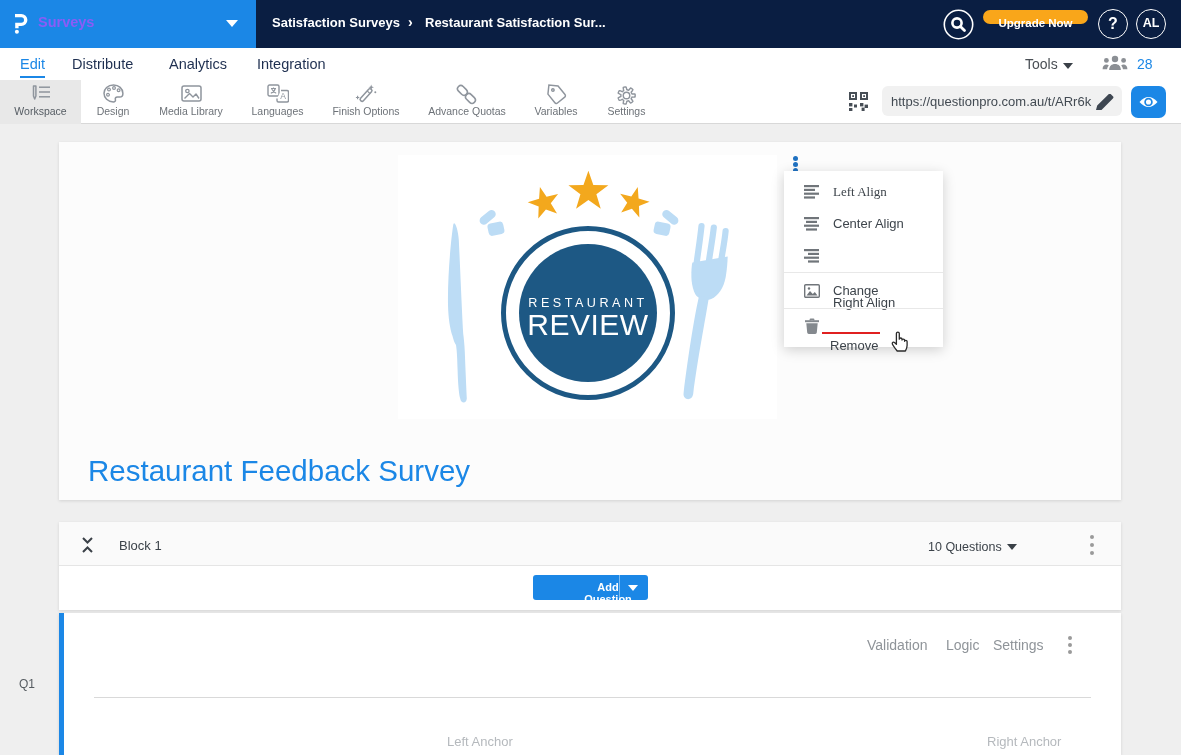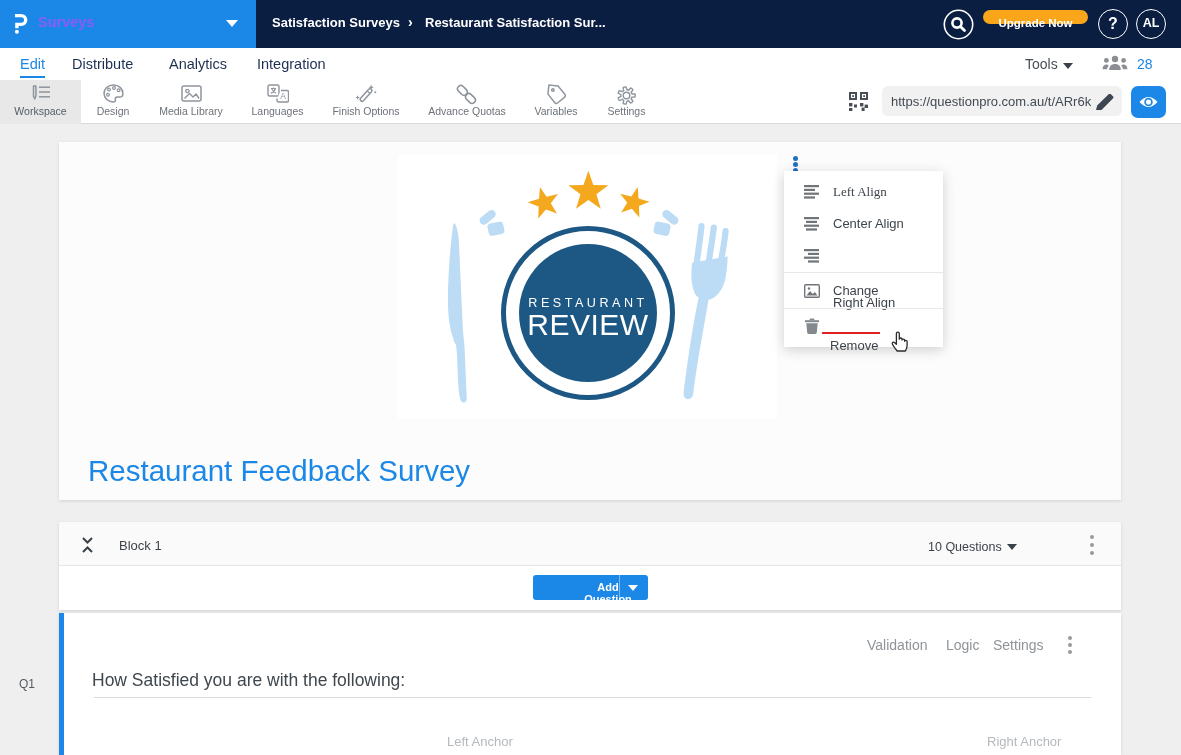--- a/index.html
+++ b/index.html
@@ -288,18 +288,17 @@
   <div class="abs" style="left:628px;top:585px;width:0;height:0;border-left:5.5px solid transparent;border-right:5.5px solid transparent;border-top:6px solid #fff;"></div>
 
   <div class="abs" style="left:59px;top:613px;width:1062px;height:142px;background:#fff;border-left:5px solid #1b87e6;box-shadow:0 1px 3px rgba(0,0,0,0.12);"></div>
   <div class="abs" style="left:19px;top:677px;color:#555b60;font-size:12px;">Q1</div>
   <div class="abs" style="left:867px;top:637px;color:#8f9499;font-size:14px;">Validation</div>
   <div class="abs" style="left:946px;top:637px;color:#8f9499;font-size:14px;">Logic</div>
   <div class="abs" style="left:993px;top:637px;color:#8f9499;font-size:14px;">Settings</div>
   <div class="abs" style="left:1068px;top:636px;width:4px;height:4px;border-radius:50%;background:#9a9a9a;"></div>
   <div class="abs" style="left:1068px;top:643px;width:4px;height:4px;border-radius:50%;background:#9a9a9a;"></div>
   <div class="abs" style="left:1068px;top:650px;width:4px;height:4px;border-radius:50%;background:#9a9a9a;"></div>
-  <div class="abs" style="left:92px;top:670px;color:#3f474e;font-size:17.5px;">How Satisfied you are with the following:</div>
   <div class="abs" style="left:94px;top:697px;width:997px;height:1px;background:#d9d9d9;"></div>
   <div class="abs" style="left:447px;top:734px;color:#b5b9bd;font-size:13px;">Left Anchor</div>
   <div class="abs" style="left:987px;top:734px;color:#b5b9bd;font-size:13px;">Right Anchor</div>
 
 </div>
 
 </body></html>

